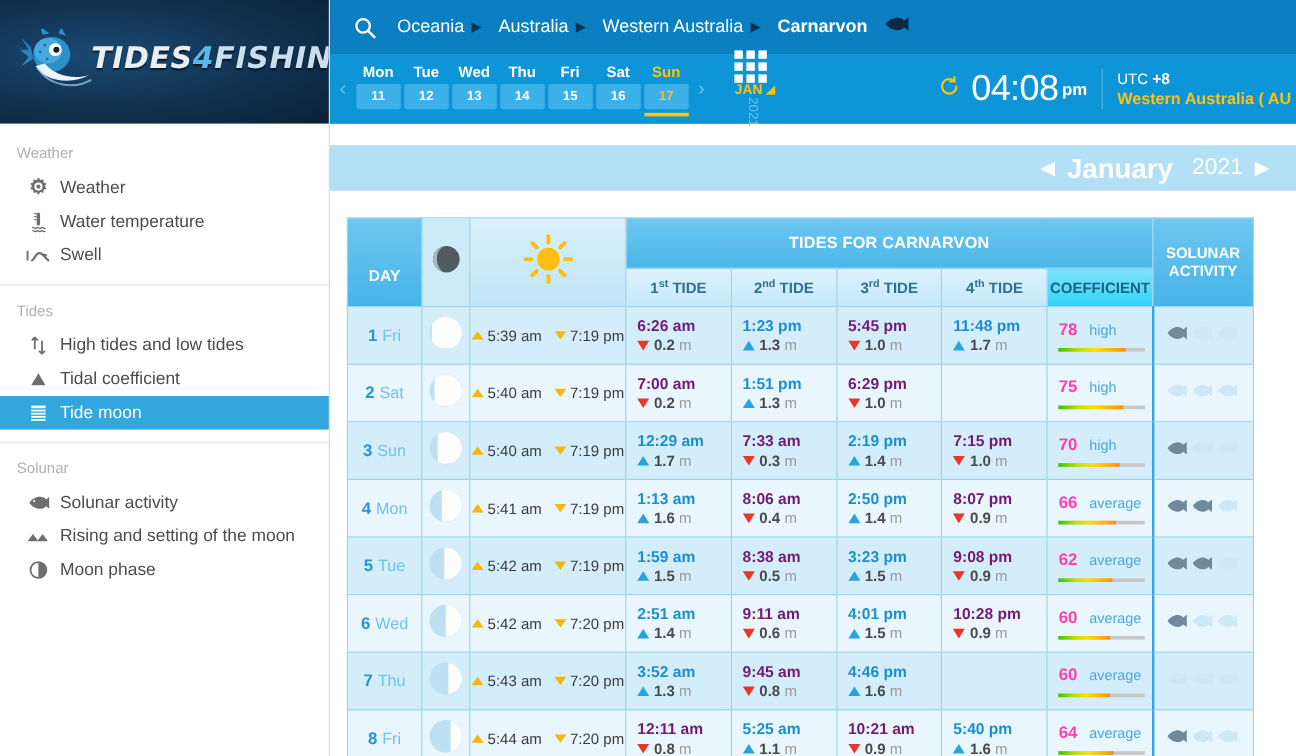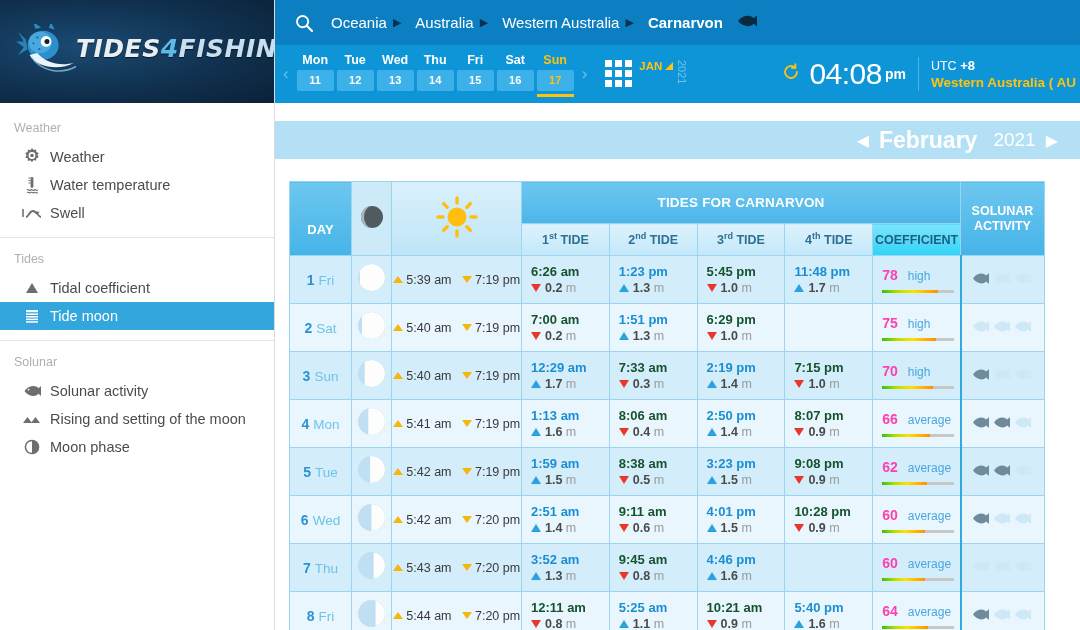--- a/index.html
+++ b/index.html
@@ -88,21 +88,21 @@
   .day-cell .dw { font-size: 12.5px; color: #ffffff; font-weight: bold; line-height: 15px; }
   .day-cell .dn {
     font-size: 11px; font-weight: bold; color: #ffffff; background: #3cb0e8;
     line-height: 21px; border-radius: 2px; margin-top: 2px;
   }
   .day-cell.sel .dw { color: #ffc20e; }
   .day-cell.sel .dn { color: #ffc20e; background: #3cb0e8; }
   .day-cell.sel .underline { height: 3px; background: #ffc20e; margin-top: 3px; }
   .day-cell .underline { height: 3px; background: transparent; margin-top: 3px; }
 
-  .calbtn { display: flex; align-items: flex-start; margin-left: 10px; cursor: pointer; }
+  .calbtn { display: flex; align-items: center; margin-left: 10px; cursor: pointer; flex-direction: column; }
   .cal-grid { display: grid; grid-template-columns: repeat(3, 7px); grid-gap: 3px; }
   .cal-grid i { display: block; width: 7px; height: 7px; background: #ffffff; }
   .cal-mon { color: #ffc20e; font-size: 11.5px; font-weight: bold; margin-left: 2px; }
   .cal-year { color: #6ec3ec; font-size: 11px; writing-mode: vertical-rl; margin-left: 3px; }
   .cal-tri { width: 0; height: 0; border-left: 8px solid transparent; border-bottom: 8px solid #ffc20e; margin-left: 3px;}
 
   .clockbox { position: absolute; right: 0; top: 0; height: 58px; display: flex; align-items: center; }
   .refresh-ic { color: #ffc20e; font-size: 18px; margin-right: 9px; cursor: pointer; }
   .clock-time { color: #ffffff; font-size: 30px; font-weight: 300; letter-spacing: -0.5px; }
   .clock-ampm { color: #ffffff; font-size: 14px; font-weight: bold; margin-left: 3px; }
@@ -154,21 +154,21 @@
   td.c-sun { text-align: center; font-size: 12.5px; color: #3a3a3a; white-space: nowrap; }
   .tri-up { display:inline-block; width:0;height:0;border-left:5px solid transparent;
             border-right:5px solid transparent;border-bottom:7px solid #f5b60d; vertical-align: 1px;}
   .tri-dn { display:inline-block; width:0;height:0;border-left:5px solid transparent;
             border-right:5px solid transparent;border-top:7px solid #f5b60d; vertical-align: 1px;}
   .sun-gap { display: inline-block; width: 10px; }
 
   td.c-tide { width: 88px; padding-left: 9px; }
   .t-time { font-size: 13px; font-weight: bold; line-height: 16px; }
   .t-time.hi { color: #1b8ed2; }
-  .t-time.lo { color: #14532d; }
+  .t-time.lo { color: #701a75; }
   .t-h { font-size: 12.5px; color: #9a9a9a; line-height: 16px; }
   .t-h b { color: #4a4a4a; font-weight: bold; text-align: center; }
   .m-up { display:inline-block;width:0;height:0;border-left:5px solid transparent;
           border-right:5px solid transparent;border-bottom:8px solid #29a3e0; margin-right:4px;}
   .m-dn { display:inline-block;width:0;height:0;border-left:5px solid transparent;
           border-right:5px solid transparent;border-top:8px solid #e8362a; margin-right:4px;}
 
   td.c-coef { width: 86px; padding-left: 9px; }
   .coef-num { color: #ff3fb0; font-size: 14px; font-weight: bold; }
   .coef-lab { color: #4ba7de; font-size: 12px; margin-left: 10px; }
@@ -241,20 +241,29 @@
           </span>
           <span class="mi-label">Swell</span>
         </div>
       </div>
 
       <div class="menu-group">
         <div class="group-title">Tides</div>
         <div class="menu-item">
           <span class="mi-icon">
             <svg width="20" height="20" viewBox="0 0 20 20">
+                <path d="M7 13V3M7 3L4.6 5.6M7 3l2.4 2.6" stroke="currentColor" stroke-width="1.5" fill="none"></path>
+                <path d="M13 6v11M13 17l-2.4-2.6M13 17l2.4-2.6" stroke="currentColor" stroke-width="1.5" fill="none"></path>
+              </svg>
+          </span>
+          <span class="mi-label">High tides and low tides</span>
+        </div>
+        <div class="menu-item">
+          <span class="mi-icon">
+            <svg width="20" height="20" viewBox="0 0 20 20">
                 <path d="M10 5l6 10H4z" fill="currentColor"></path>
               </svg>
           </span>
           <span class="mi-label">Tidal coefficient</span>
         </div>
         <div class="menu-item active">
           <span class="mi-icon">
             <svg width="20" height="20" viewBox="0 0 20 20">
                 <g fill="currentColor">
                   <rect x="4" y="4" width="12" height="2.2"></rect>
@@ -405,21 +414,21 @@
             <span>UTC</span>
             <b>+8</b>
           </div>
           <div class="tz-region">Western Australia ( AU</div>
         </div>
       </div>
     </div>
 
     <div class="monthbar">
       <span class="m-arrow">◀</span>
-      <span class="m-name">February</span>
+      <span class="m-name">January</span>
       <span class="m-year">2021</span>
       <span class="m-arrow">▶</span>
     </div>
 
     <div class="tablewrap">
       <table class="tide">
         <thead>
           <tr>
             <th class="h-day" rowspan="2">DAY</th>
             <th class="h-moon" rowspan="2">

